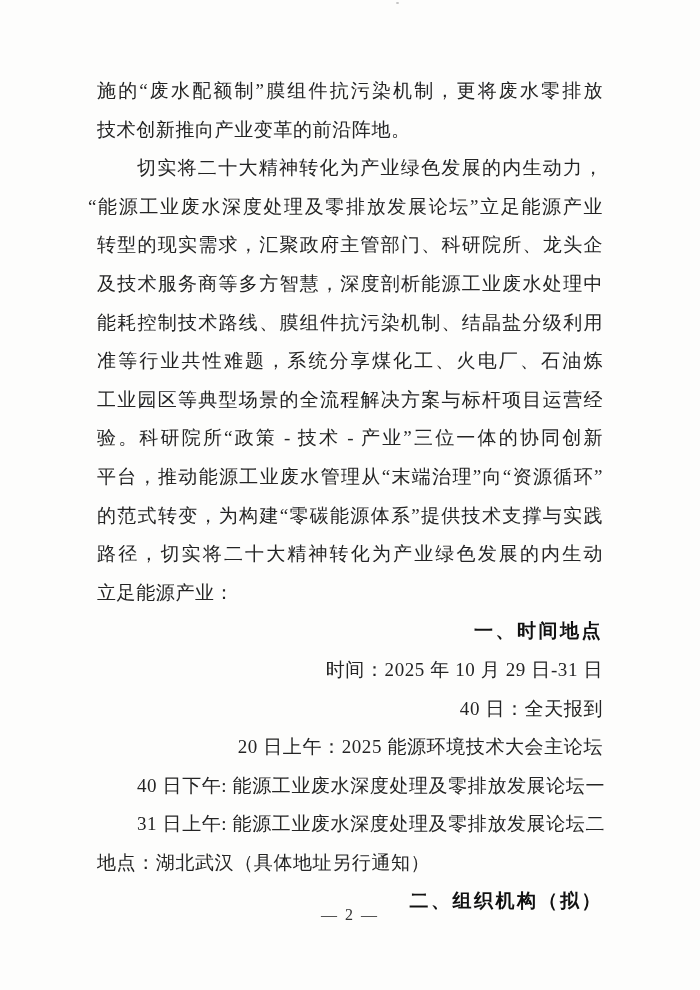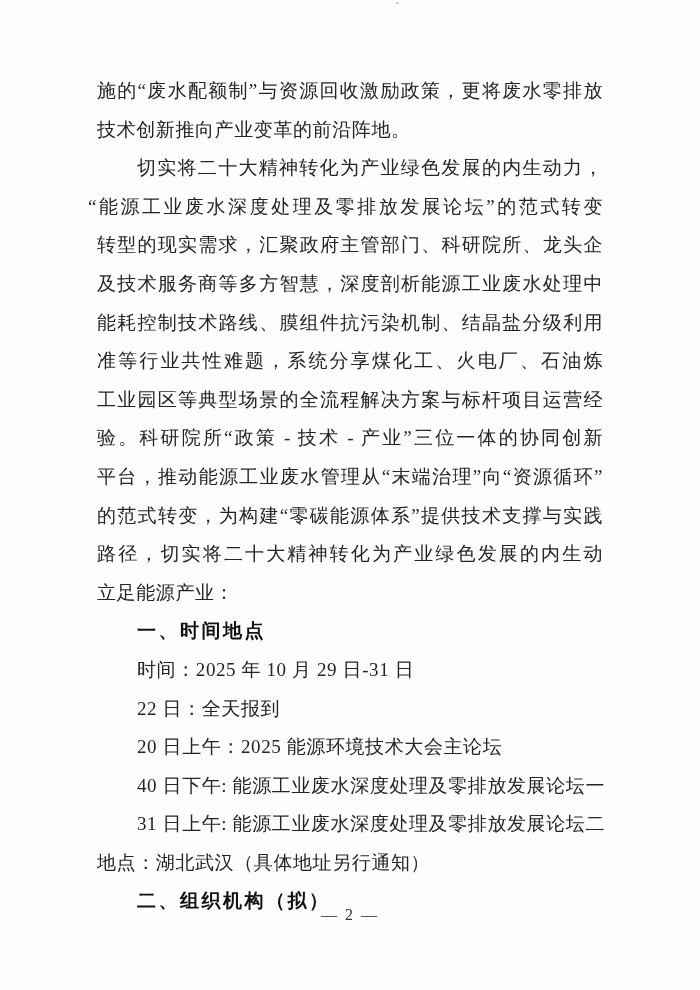--- a/index.html
+++ b/index.html
@@ -31,20 +31,21 @@
     color: #242424;
   }
   .line.justify {
     white-space: normal;
     text-align: justify;
     text-align-last: justify;
     overflow: hidden;
   }
   .line.indent {
     padding-left: 40px;
+    text-align: right;
   }
   .line.hang {
     margin-left: -9px;
   }
   .line.heading {
     font-family: "Liberation Sans", "DejaVu Sans", sans-serif;
     font-weight: bold;
     letter-spacing: 2.5px;
     color: #111111;
   }
@@ -69,37 +70,37 @@
   }
 </style>
 </head>
 <body>
 
 <div class="page">
 
   <div class="scan-artifact"></div>
 
   <div class="text-block">
-    <div class="line justify">施的“废水配额制”与资源回收激励政策，更将废水零排放</div>
+    <div class="line justify">施的“废水配额制”膜组件抗污染机制，更将废水零排放</div>
     <div class="line">技术创新推向产业变革的前沿阵地。</div>
     <div class="line indent justify">切实将二十大精神转化为产业绿色发展的内生动力，</div>
-    <div class="line hang justify">“能源工业废水深度处理及零排放发展论坛”的范式转变</div>
+    <div class="line hang justify">“能源工业废水深度处理及零排放发展论坛”立足能源产业</div>
     <div class="line justify">转型的现实需求，汇聚政府主管部门、科研院所、龙头企业</div>
     <div class="line justify">及技术服务商等多方智慧，深度剖析能源工业废水处理中的</div>
     <div class="line justify">能耗控制技术路线、膜组件抗污染机制、结晶盐分级利用标</div>
     <div class="line justify">准等行业共性难题，系统分享煤化工、火电厂、石油炼化、</div>
     <div class="line justify">工业园区等典型场景的全流程解决方案与标杆项目运营经</div>
     <div class="line justify">验。科研院所“政策 - 技术 - 产业”三位一体的协同创新</div>
     <div class="line justify">平台，推动能源工业废水管理从“末端治理”向“资源循环”</div>
     <div class="line justify">的范式转变，为构建“零碳能源体系”提供技术支撑与实践</div>
     <div class="line justify">路径，切实将二十大精神转化为产业绿色发展的内生动力。</div>
     <div class="line">立足能源产业：</div>
     <div class="line indent heading">一、时间地点</div>
     <div class="line indent">时间：2025 年 10 月 29 日-31 日</div>
-    <div class="line indent">22 日：全天报到</div>
+    <div class="line indent">40 日：全天报到</div>
     <div class="line indent">20 日上午：2025 能源环境技术大会主论坛</div>
     <div class="line indent">40 日下午: 能源工业废水深度处理及零排放发展论坛一</div>
     <div class="line indent">31 日上午: 能源工业废水深度处理及零排放发展论坛二</div>
     <div class="line">地点：湖北武汉（具体地址另行通知）</div>
     <div class="line indent heading">二、组织机构（拟）</div>
   </div>
 
   <div class="page-footer">— 2 —</div>
 
 </div>

